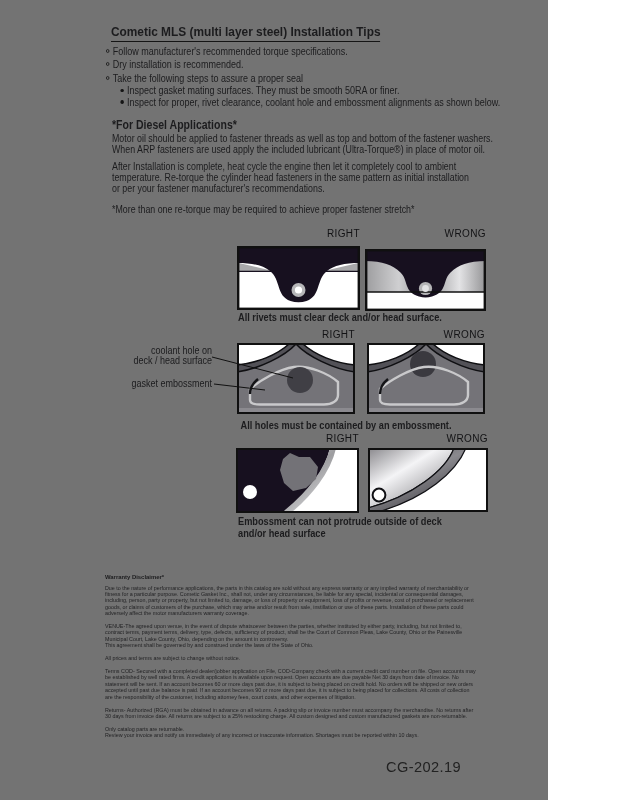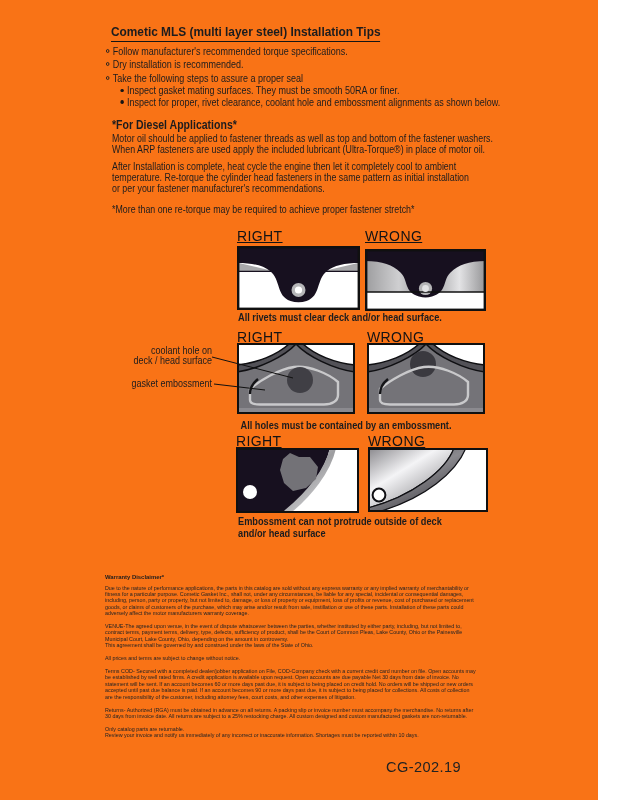--- a/index.html
+++ b/index.html
@@ -1,39 +1,39 @@
 <!DOCTYPE html>
 <html><head>
 <meta charset="utf-8">
 <style>
   * { margin:0; padding:0; box-sizing:border-box; }
   html,body { background:#ffffff; }
   .page {
-    position:relative; width:598px; height:800px; background:#f97316;
+    position:relative; width:548px; height:800px; background:#737373;
     font-family:"Liberation Sans", sans-serif; color:#1c1c1e; overflow:hidden;
   }
   .abs { position:absolute; }
   
   .title {
     left:111px; top:24px; font-size:13.2px; font-weight:bold;
     border-bottom:1.6px solid #151515; padding-bottom:2px;
     transform:scaleX(0.9); transform-origin:0 0; white-space:nowrap;
   }
   
   .tips { left:106px; top:45px; list-style:none; transform:scaleX(0.85); transform-origin:0 0; }
   .tips li { display:flex; align-items:baseline; font-size:10.6px; line-height:13.4px; white-space:nowrap; }
   .tips li.l2 { margin-left:17px; line-height:11.8px; }
   .ob { width:4px; height:4px; border:1px solid #222; border-radius:50%; margin-right:4px; flex:0 0 auto; position:relative; top:-2px; }
   .fb { width:3.6px; height:3.6px; background:#151515; border-radius:50%; margin-right:4px; flex:0 0 auto; position:relative; top:-2px; }
   
   .dheading { left:112px; top:118px; font-size:12.4px; font-weight:bold; transform:scaleX(0.85); transform-origin:0 0; white-space:nowrap; }
   .bodytext { left:112px; font-size:10.4px; line-height:10.9px; white-space:pre-line; transform:scaleX(0.85); transform-origin:0 0; width:500px; }
   .p1 { top:134px; } .p2 { top:162px; } .p3 { top:205px; }
   
-  .hdr { font-size:14px; letter-spacing:0.4px; text-align:left; color:#131315; white-space:nowrap;text-decoration:underline; }
+  .hdr { font-size:10px; letter-spacing:0.4px; text-align:right; color:#131315; white-space:nowrap; }
   .cap { font-size:10.6px; font-weight:bold; white-space:pre-line; transform:scaleX(0.87); transform-origin:0 0; line-height:11.6px; }
   .cap-c { font-size:10.6px; font-weight:bold; text-align:center; transform:scaleX(0.87); transform-origin:50% 0; white-space:nowrap; }
   .panel { line-height:0; }
   .panel svg { display:block; }
   .ann { font-size:10.6px; line-height:10.2px; text-align:right; transform:scaleX(0.85); transform-origin:100% 0; white-space:pre-line; }
   .leaders { z-index:5; }
   
   .warranty { left:105px; top:574px; width:440px; }
   .wheading { font-size:5.9px; font-weight:bold; margin-bottom:4.5px; }
   .wpara { font-size:5.35px; line-height:6.4px; white-space:pre-line; margin-bottom:6.5px; color:#232325; }

